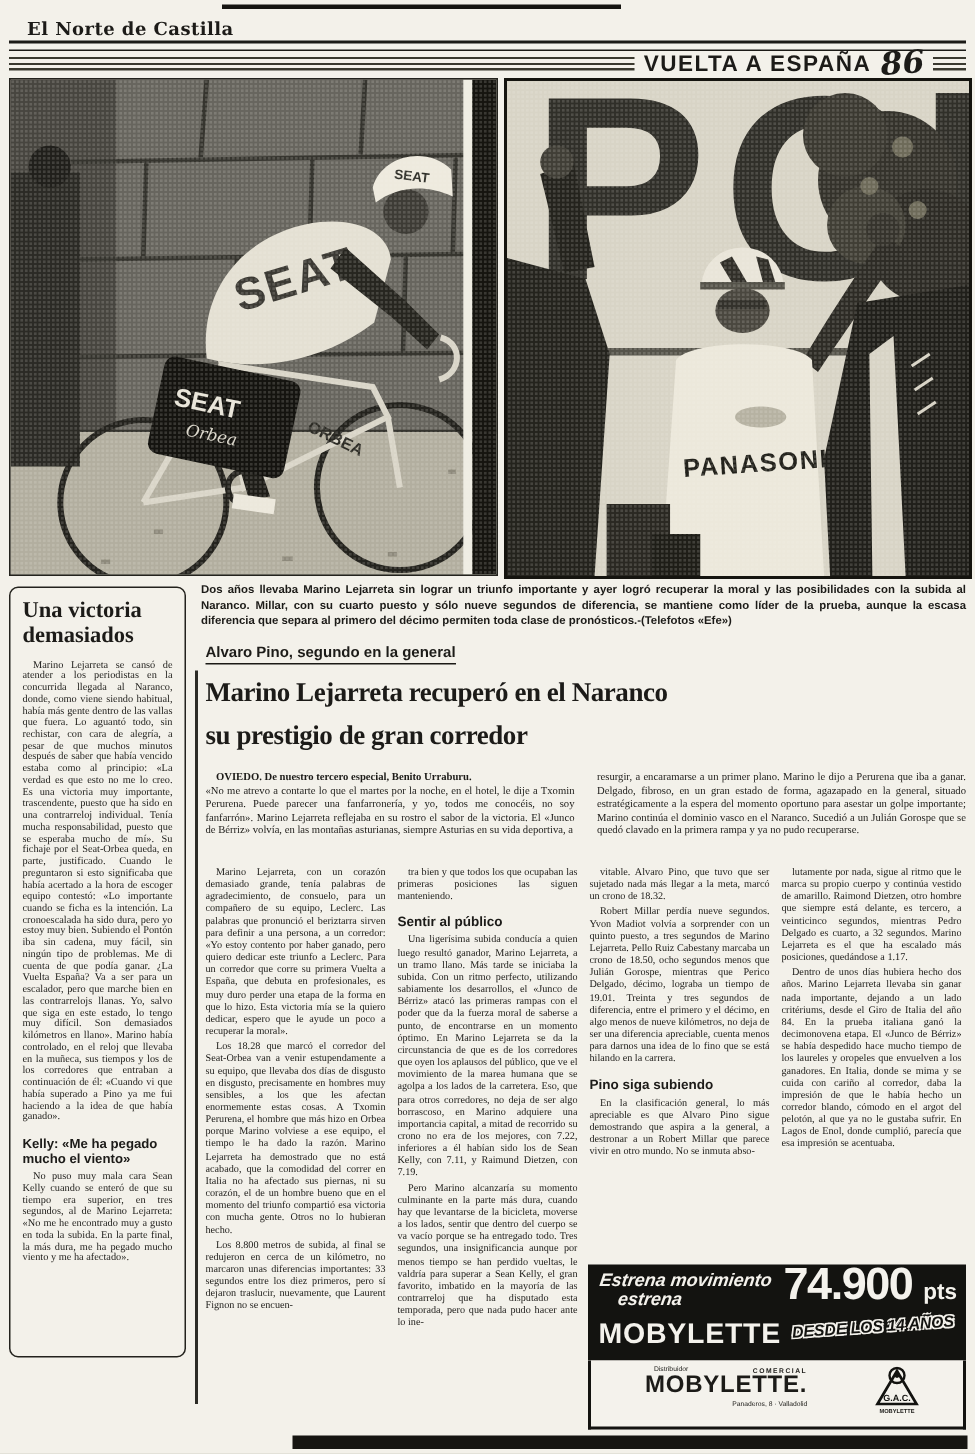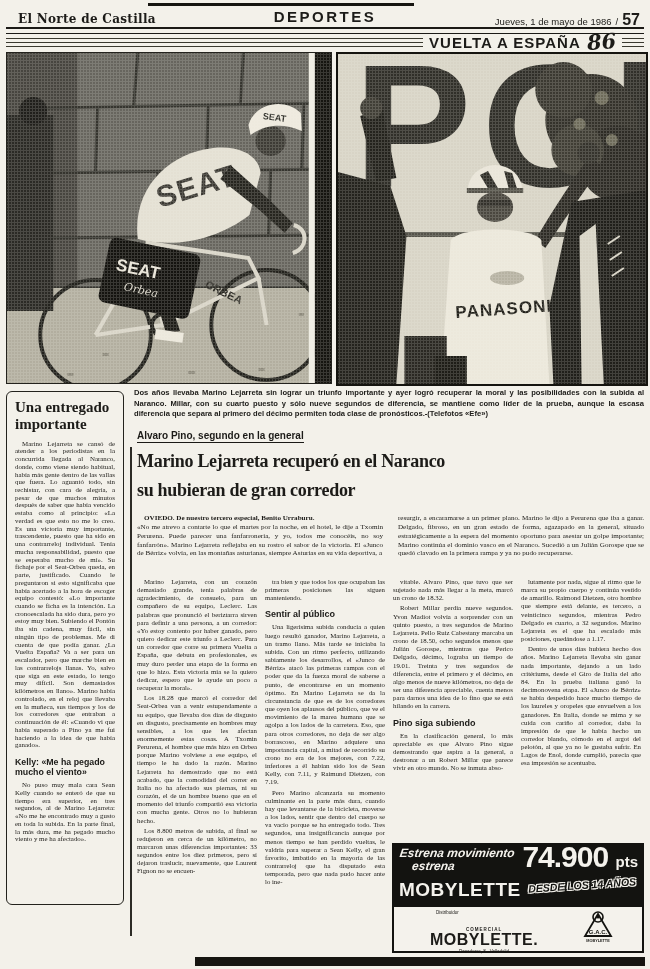--- a/index.html
+++ b/index.html
@@ -75,43 +75,37 @@
               font-size:12px;line-height:1.05;transform:skewX(-8deg);}
   .ad-tagline .l2{margin-left:14px;}
   .ad-brand{position:absolute;left:7px;top:36px;font-size:19px;font-weight:bold;letter-spacing:.5px;}
   .ad-price{position:absolute;right:6px;top:-3px;font-size:30px;font-weight:bold;letter-spacing:-1px;}
   .ad-price .unit{font-size:15px;font-weight:bold;letter-spacing:0;}
   .ad-age{position:absolute;right:8px;top:36px;font-size:10.5px;font-weight:bold;font-style:italic;
           color:#131310;transform:rotate(-4deg);
           text-shadow:-1px -1px 0 #f4f2ec,1px -1px 0 #f4f2ec,-1px 1px 0 #f4f2ec,1px 1px 0 #f4f2ec;}
   .ad-white{position:relative;height:46px;background:#f4f2ec;border:2px solid #131310;border-top:none;box-sizing:border-box;}
   .ad-distributor{position:absolute;left:42px;top:3px;font-size:4.5px;}
-  .dealer{position:absolute;left:36px;top:20px;text-align:center;}
+  .dealer{position:absolute;left:36px;top:4px;text-align:right;}
   .dealer .prefix{font-size:4.5px;font-weight:bold;letter-spacing:1px;}
   .dealer .name{font-size:16px;font-weight:bold;letter-spacing:.5px;line-height:1;}
   .dealer .addr{font-size:4.5px;margin-top:1px;}
   .gac{position:absolute;right:26px;top:4px;width:36px;text-align:center;}
   .gac svg{display:block;margin:0 auto;}
   .gac .gac-name{font-size:3.8px;font-weight:bold;}
 
   .bottom-bar{position:absolute;left:195px;top:957px;width:450px;height:9px;background:#161511;}
 </style>
 </head>
 <body>
 
 <div class="page">
 
   <div class="deportes-topbar"></div>
   <div class="masthead">El Norte de Castilla</div>
-  <div class="section-title">DEPORTES</div>
-  <div class="dateline">
-    <span>Jueves, 1 de mayo de 1986</span>
-    <span>/</span>
-    <span class="pagenum">57</span>
-  </div>
   <div class="double-rule"></div>
 
   <div class="banner">
     <div class="stripe stripe-left"></div>
     <div class="banner-title">VUELTA A ESPAÑA</div>
     <div class="banner-logo">86</div>
     <div class="stripe stripe-right"></div>
   </div>
 
   <figure class="photo photo-left" style="margin:0;">
@@ -222,30 +216,30 @@
       <g>
         <rect x="66" y="282" width="42" height="48" fill="#2a2822"></rect>
         <rect x="96" y="302" width="32" height="28" fill="#1e1d17"></rect>
       </g>
     </svg>
   </figure>
 
   <p class="caption">Dos años llevaba Marino Lejarreta sin lograr un triunfo importante y ayer logró recuperar la moral y las posibilidades con la subida al Naranco. Millar, con su cuarto puesto y sólo nueve segundos de diferencia, se mantiene como líder de la prueba, aunque la escasa diferencia que separa al primero del décimo permiten toda clase de pronósticos.-(Telefotos «Efe»)</p>
 
   <aside class="sidebar">
-    <h2>Una entregado importante</h2>
+    <h2>Una victoria demasiados</h2>
     <p>Marino Lejarreta se cansó de atender a los periodistas en la concurrida llegada al Naranco, donde, como viene siendo habitual, había más gente dentro de las vallas que fuera. Lo aguantó todo, sin rechistar, con cara de alegría, a pesar de que muchos minutos después de saber que había vencido estaba como al principio: «La verdad es que esto no me lo creo. Es una victoria muy importante, trascendente, puesto que ha sido en una contrarreloj individual. Tenía mucha responsabilidad, puesto que se esperaba mucho de mí». Su fichaje por el Seat-Orbea queda, en parte, justificado. Cuando le preguntaron si esto significaba que había acertado a la hora de escoger equipo contestó: «Lo importante cuando se ficha es la intención. La cronoescalada ha sido dura, pero yo estoy muy bien. Subiendo el Pontón iba sin cadena, muy fácil, sin ningún tipo de problemas. Me di cuenta de que podía ganar. ¿La Vuelta España? Va a ser para un escalador, pero que marche bien en las contrarrelojs llanas. Yo, salvo que siga en este estado, lo tengo muy difícil. Son demasiados kilómetros en llano». Marino había controlado, en el reloj que llevaba en la muñeca, sus tiempos y los de los corredores que entraban a continuación de él: «Cuando vi que había superado a Pino ya me fui haciendo a la idea de que había ganado».</p>
     <h3>Kelly: «Me ha pegado mucho el viento»</h3>
     <p>No puso muy mala cara Sean Kelly cuando se enteró de que su tiempo era superior, en tres segundos, al de Marino Lejarreta: «No me he encontrado muy a gusto en toda la subida. En la parte final, la más dura, me ha pegado mucho viento y me ha afectado».</p>
   </aside>
 
   <div class="vrule"></div>
 
   <p class="kicker">Alvaro Pino, segundo en la general</p>
-  <h1 class="headline"><span>Marino Lejarreta recuperó en el Naranco</span><br><span>su hubieran de gran corredor</span></h1>
+  <h1 class="headline"><span>Marino Lejarreta recuperó en el Naranco</span><br><span>su prestigio de gran corredor</span></h1>
 
   <div class="intro">
     <div class="intro-col">
       <p class="byline">OVIEDO. De nuestro tercero especial, Benito Urraburu.</p>
       <p>«No me atrevo a contarte lo que el martes por la noche, en el hotel, le dije a Txomin Perurena. Puede parecer una fanfarronería, y yo, todos me conocéis, no soy fanfarrón». Marino Lejarreta reflejaba en su rostro el sabor de la victoria. El «Junco de Bérriz» volvía, en las montañas asturianas, siempre Asturias en su vida deportiva, a</p>
     </div>
     <div class="intro-col">
       <p>resurgir, a encaramarse a un primer plano. Marino le dijo a Perurena que iba a ganar. Delgado, fibroso, en un gran estado de forma, agazapado en la general, situado estratégicamente a la espera del momento oportuno para asestar un golpe importante; Marino continúa el dominio vasco en el Naranco. Sucedió a un Julián Gorospe que se quedó clavado en la primera rampa y ya no pudo recuperarse.</p>
     </div>
   </div>

